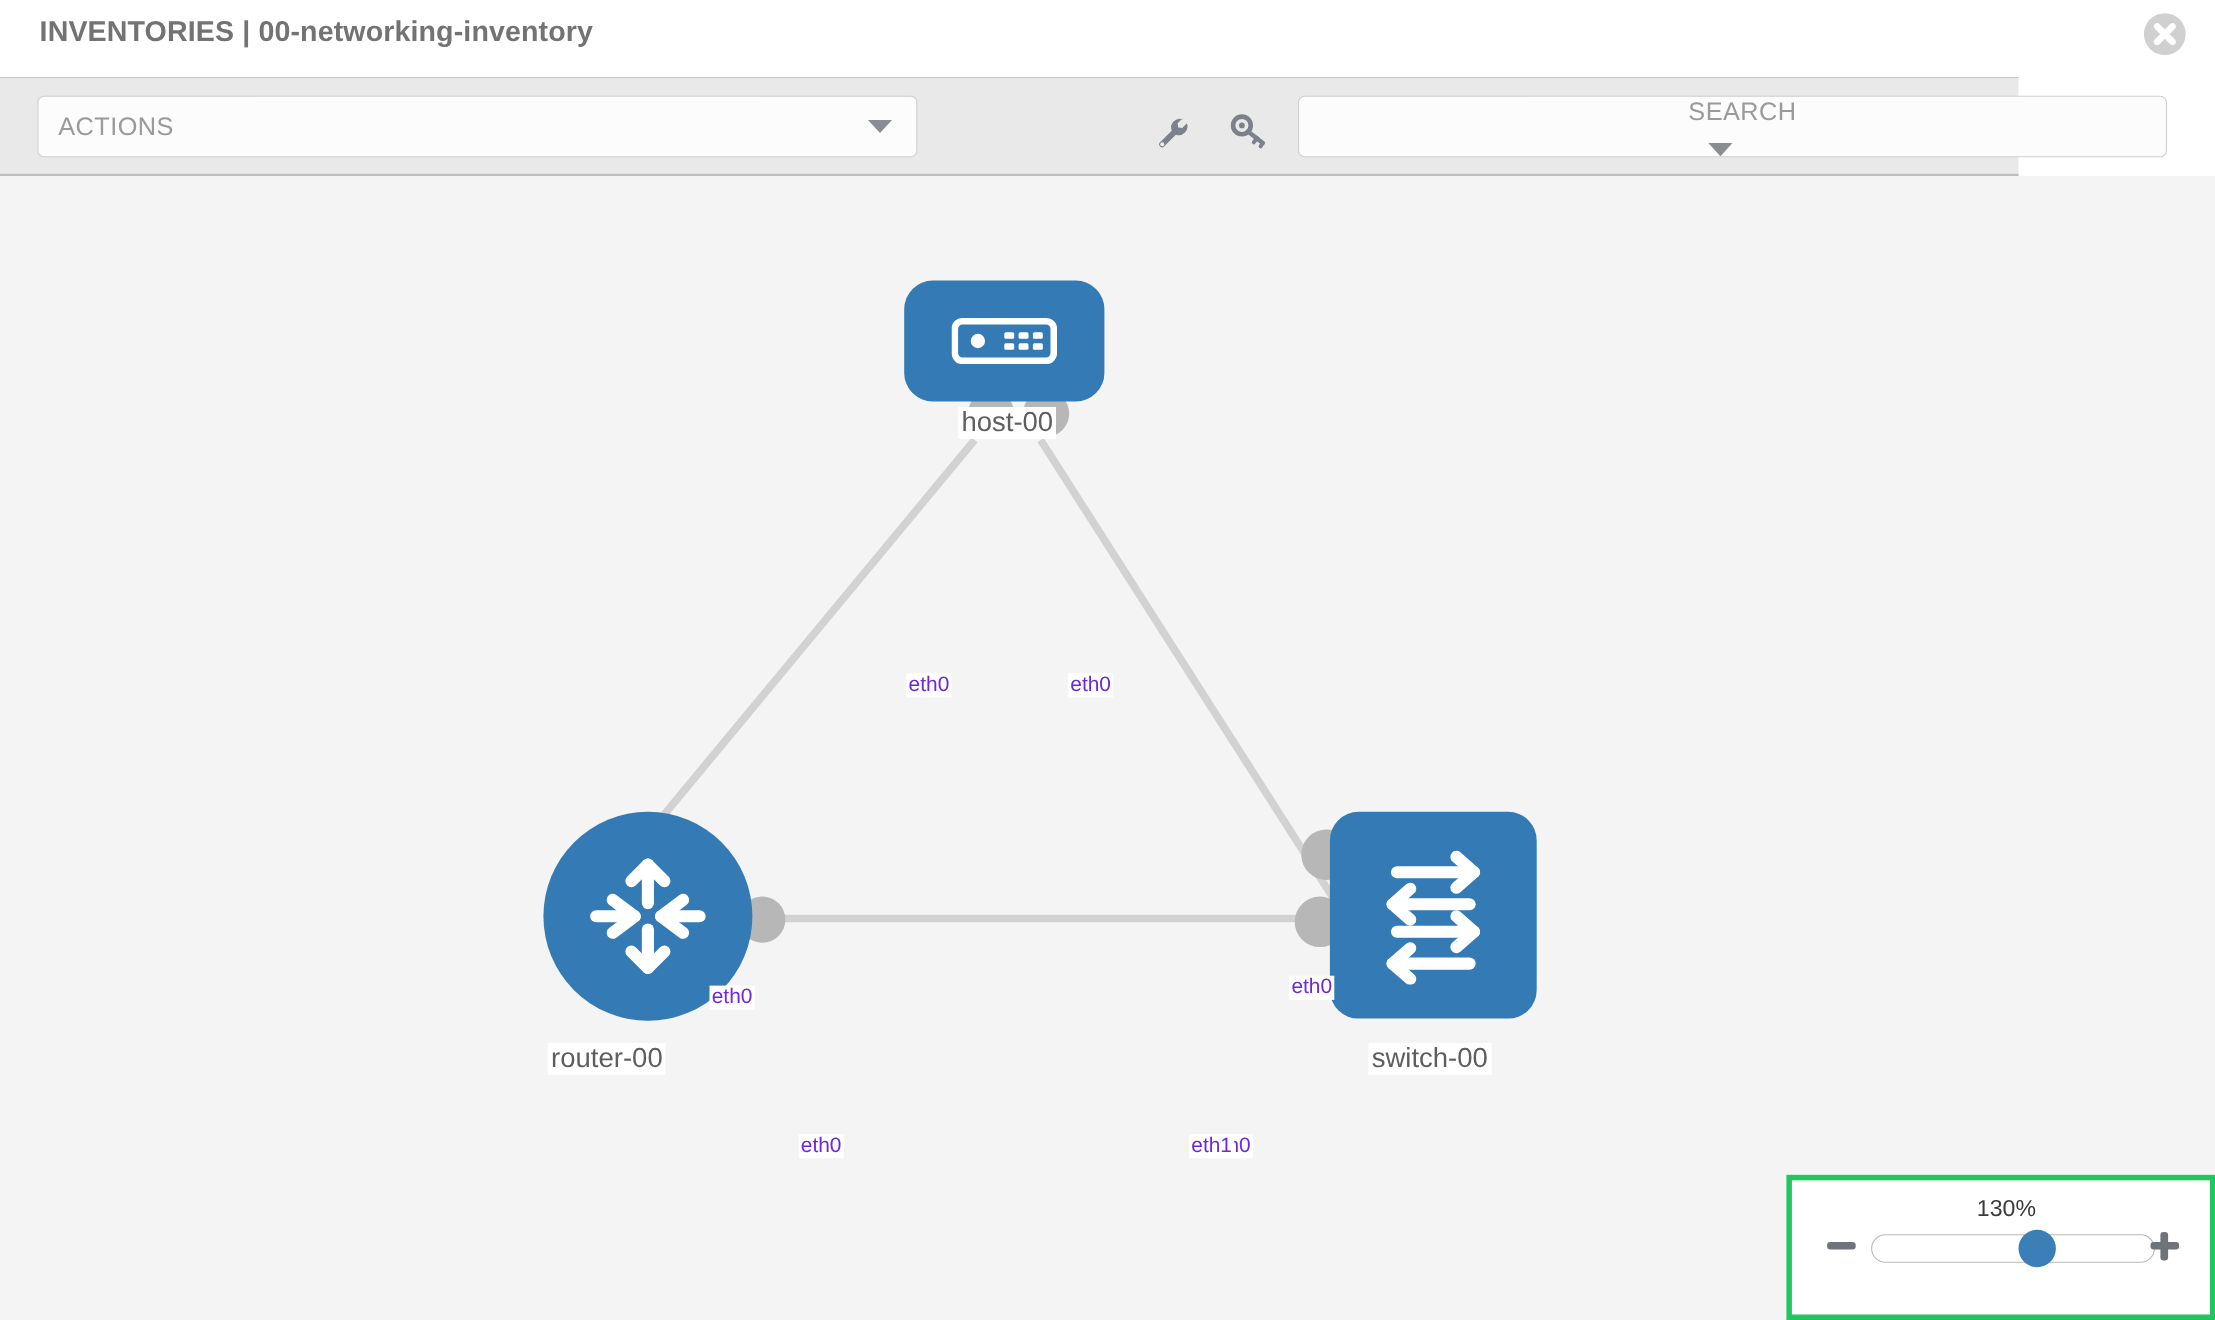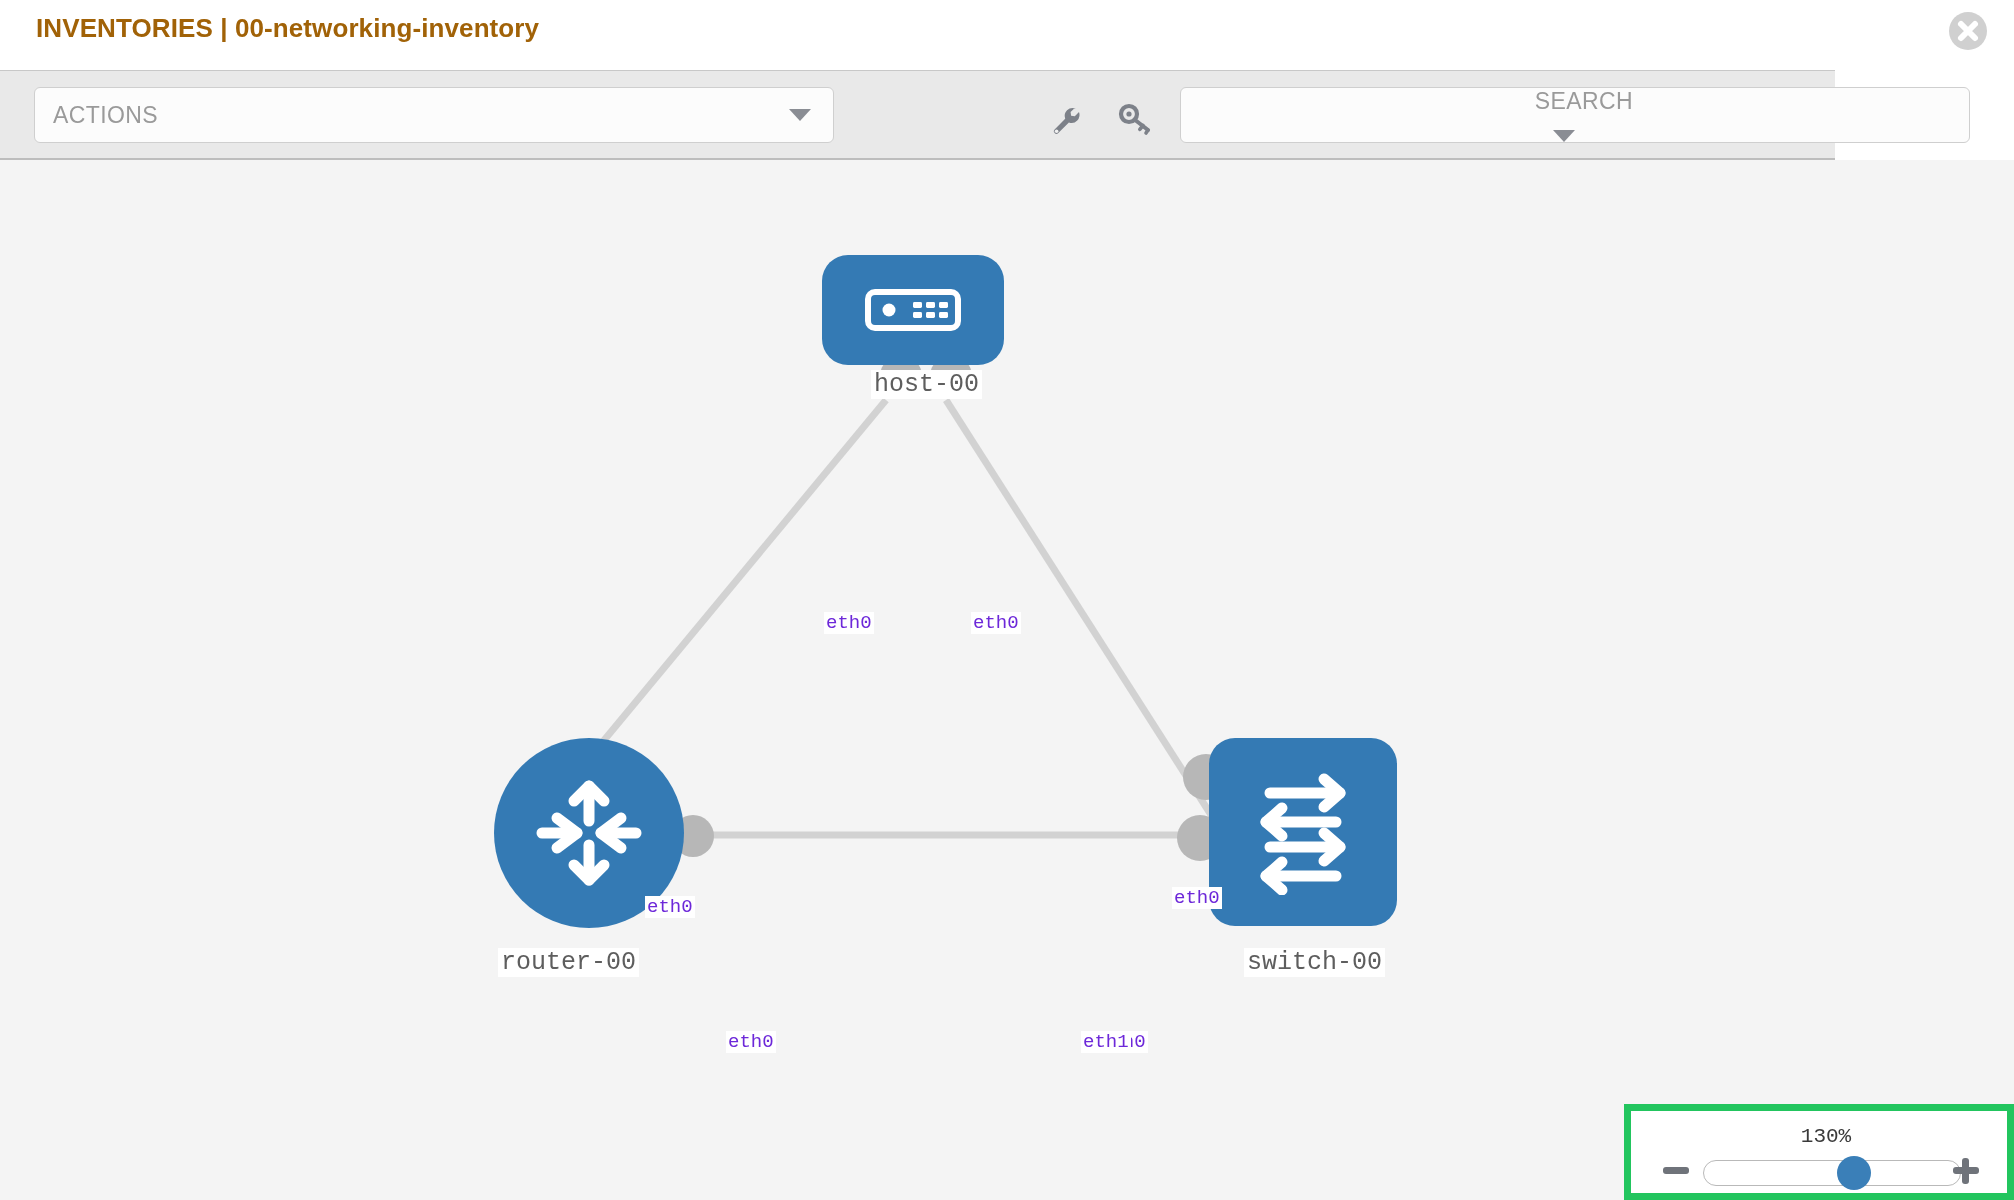--- a/index.html
+++ b/index.html
@@ -11,21 +11,21 @@
   }
   #app { position: relative; width: 2014px; height: 1200px; }
 
   
   #header {
     position: absolute; left: 0; top: 0; width: 2014px; height: 70px;
     background: #ffffff;
   }
   #page-title {
     position: absolute; left: 36px; top: 13px;
-    font-size: 26px; font-weight: bold; color: #a16207;
+    font-size: 26px; font-weight: bold; color: #737373;
     letter-spacing: 0.1px; white-space: nowrap;
   }
   #close-btn {
     position: absolute; right: 27px; top: 12px;
     width: 38px; height: 38px; border-radius: 50%;
     background: #d0d0d0; cursor: pointer;
   }
   #close-btn svg { display: block; }
 
   
@@ -54,21 +54,21 @@
   }
   .tool-icon {
     position: absolute; top: 28px; width: 40px; height: 40px; cursor: pointer;
   }
   #wrench-icon { left: 1045px; }
   #key-icon    { left: 1115px; }
 
   
   #canvas {
     position: absolute; left: 0; top: 160px; width: 2014px; height: 1040px;
-    background: #f4f4f4; overflow: hidden; font-family: Liberation Mono, monospace;
+    background: #f4f4f4; overflow: hidden;
   }
   #topology-svg { position: absolute; left: 0; top: 0; }
 
   .node { position: absolute; }
   .node-shape {
     position: absolute; background: #347ab4;
     display: flex; align-items: center; justify-content: center;
   }
   .node-label {
     position: absolute; white-space: nowrap;
@@ -79,22 +79,22 @@
     position: absolute; white-space: nowrap;
     font-size: 19px; color: #6d28d9;
     background: #ffffff; padding: 0 2px;
   }
   .nub {
     position: absolute; border-radius: 50%; background: #b7b7b7;
   }
 
   
   #zoom-widget {
-    position: absolute; right: 0; bottom: 0; width: 390px; height: 96px;
-    background: #ffffff; border: 7px solid #22c55e;
+    position: absolute; right: 0; bottom: 0; width: 390px; height: 132px;
+    background: #ffffff; border: 5px solid #22c55e;
   }
   #zoom-level {
     position: absolute; top: 14px; left: 0; width: 390px;
     text-align: center; font-size: 21px; color: #3a3a3a;
   }
   #zoom-minus, #zoom-plus {
     position: absolute; top: 45px; cursor: pointer;
     color: #6f737a; font-size: 34px; line-height: 34px; font-weight: bold;
   }
   #zoom-minus { left: 30px; }

